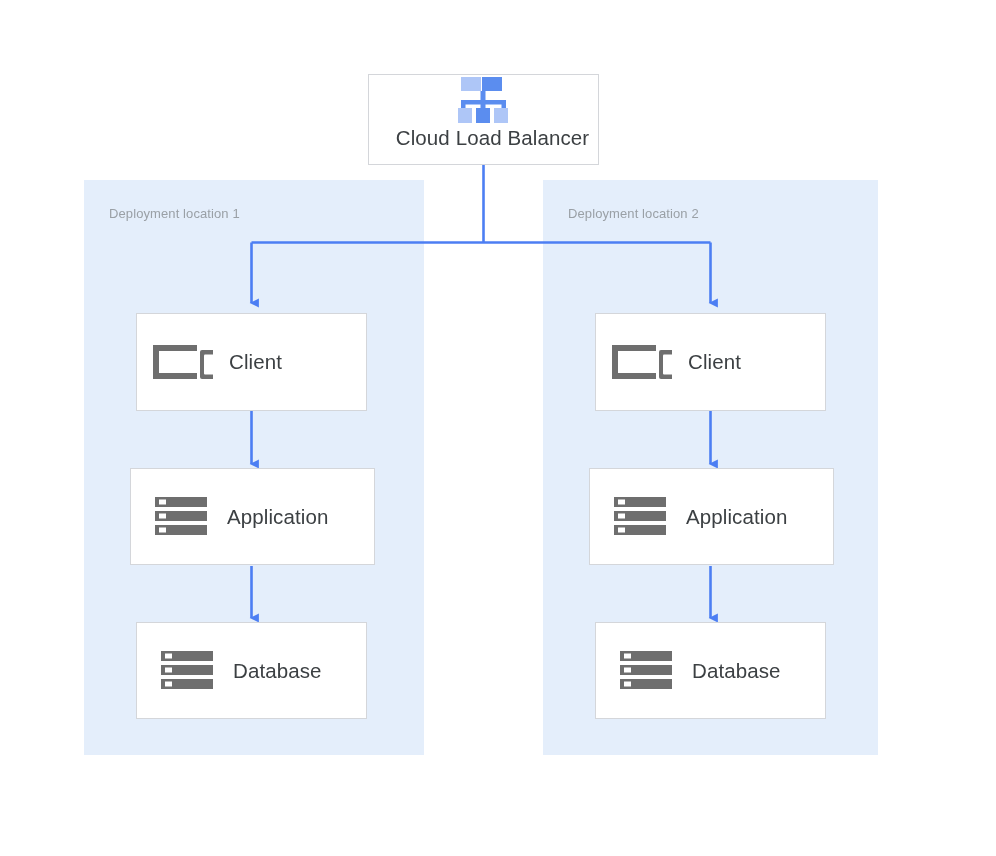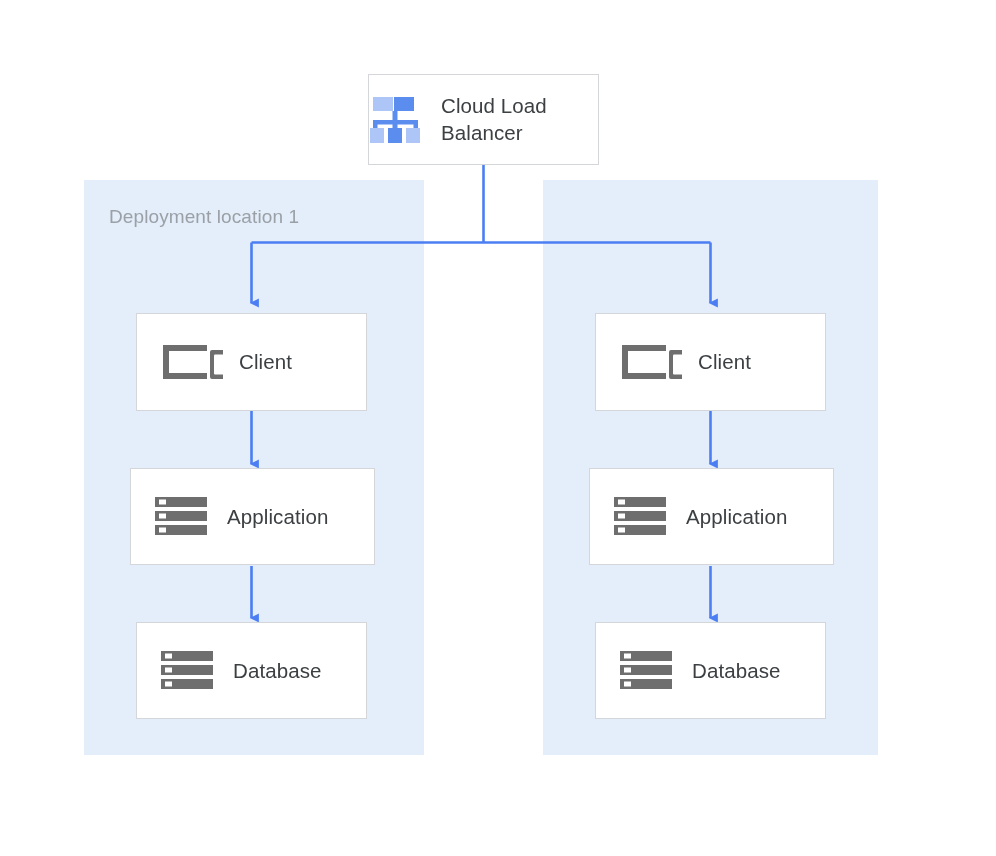--- a/index.html
+++ b/index.html
@@ -19,21 +19,21 @@
     overflow: hidden;
   }
 
   
   .zone {
     position: absolute;
     background: #e4eefb;
   }
   .zone-label {
     position: absolute;
-    font-size: 19px;
+    font-size: 13px;
     color: #9aa0a6;
     letter-spacing: 0.1px;
     white-space: nowrap;
   }
 
   
   .node {
     position: absolute;
     background: #ffffff;
     border: 1px solid #d4d6da;
@@ -49,36 +49,37 @@
   }
   .node-label {
     font-size: 20.5px;
     color: #3c4043;
     letter-spacing: 0.1px;
     white-space: nowrap;
   }
 
   
   .node.lb {
+    flex-direction: column;
   }
   .node.lb .node-label {
     margin-left: 18px;
     line-height: 1.28;
     white-space: normal;
   }
 
   
   .node.tier {
     padding-left: 24px;
   }
   .node.tier .node-label {
     margin-left: 16px;
   }
   .node.tier.client {
-    padding-left: 24px;
+    padding-left: 14px;
     text-align: center;
   }
 
   
   #wires {
     position: absolute;
     left: 0;
     top: 0;
     width: 996px;
     height: 856px;
@@ -87,20 +88,21 @@
 </style>
 </head>
 <body>
 
 <div id="diagram">
 
   <div class="zone" style="left:84px; top:180px; width:340px; height:575px;"></div>
   <div class="zone" style="left:543px; top:180px; width:335px; height:575px;"></div>
 
   <div class="zone-label" style="left:109px; top:206px;">Deployment location 1</div>
+  <div class="zone-label" style="left:568px; top:206px;">Deployment location 2</div>
 
   <svg id="wires" viewBox="0 0 996 856">
     <defs>
       <marker id="arrow" markerWidth="10" markerHeight="10" refX="4.6" refY="7.4" orient="auto" markerUnits="userSpaceOnUse">
         <path d="M 0.2 0 L 9 0 L 4.6 9.2 Z" fill="#4c7ef3"></path>
       </marker>
     </defs>
 
     <path d="M 483.5 164 L 483.5 242.5" stroke="#4c7ef3" stroke-width="2.6" fill="none"></path>
 

